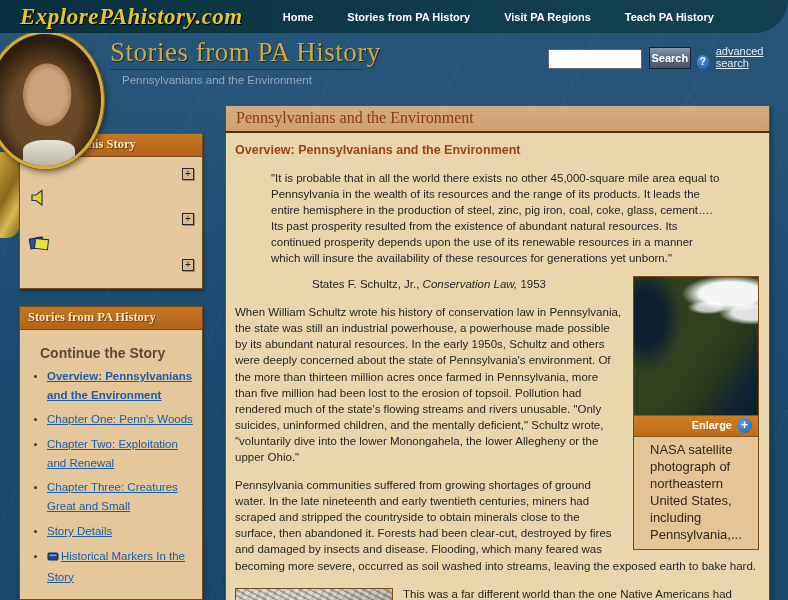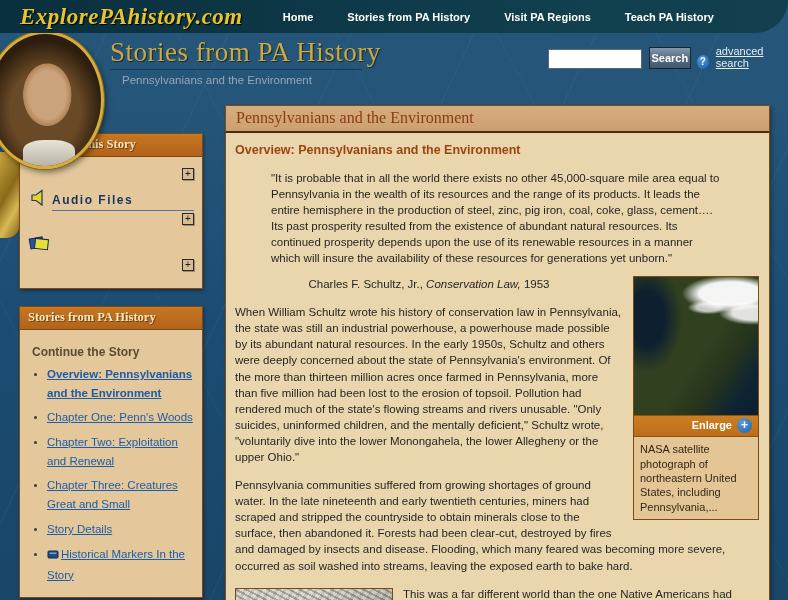--- a/index.html
+++ b/index.html
@@ -90,21 +90,21 @@
     flex:1; font-size:12px; font-weight:bold; color:#16355e; letter-spacing:1.5px;
     border-bottom:1px solid #5a74a0; padding-bottom:3px;
   }
   .plus-row { display:flex; justify-content:flex-end; margin-top:2px; }
   .plus-btn {
     width:12px; height:12px; border:1px solid #2a2a2a; background:#d9bd90;
     font-size:10px; line-height:10px; text-align:center; color:#1a1a1a; cursor:pointer;
     box-shadow:1px 1px 0 rgba(0,0,0,0.3);
   }
 
-  .side-heading { font-size:12px; font-weight:bold; color:#5d4a33; margin:6px 4px 4px; }
+  .side-heading { font-size:14px; font-weight:bold; color:#5d4a33; margin:6px 12px 4px; }
   .side-list { list-style:disc; margin:2px 0 6px 6px; padding-left:13px; }
   .side-list li { margin-bottom:5px; line-height:1.2; }
   .side-list li::marker { color:#3a3a3a; font-size:10px; }
   .side-list a { color:#1c5ca8; font-size:11.5px; text-decoration:underline; cursor:pointer; }
   .side-list a.current { font-weight:bold; }
   .inline-icon { display:inline-block; vertical-align:-2px; margin-right:2px; }
 
   
   .content { position:absolute; left:225px; top:105px; width:545px; z-index:2; box-shadow:2px 2px 4px rgba(0,0,0,0.3); }
   .content-header {
@@ -149,21 +149,21 @@
     background:linear-gradient(180deg, #cd7e22, #bd6d18);
     display:flex; justify-content:flex-end; align-items:flex-start;
     padding:2px 6px 3px; border-top:1px solid #8a5214;
   }
   .enlarge-label { color:#fff; font-size:11px; font-weight:bold; margin-right:5px; cursor:pointer; }
   .enlarge-plus {
     width:15px; height:15px; border-radius:50%;
     background:radial-gradient(circle at 35% 30%, #5a9ae0, #2160ae);
     color:#fff; font-size:12px; font-weight:bold; line-height:14px; text-align:center; cursor:pointer;
   }
-  .fig-caption { background:#e4c696; border-top:1px solid #8a5214; padding:5px 6px; font-size:11px; color:#33271a; line-height:1.3; }
+  .fig-caption { background:#e4c696; border-top:1px solid #8a5214; padding:5px 16px; font-size:13px; color:#33271a; line-height:1.3; }
 </style>
 </head>
 <body>
 
 <div id="viewport">
 
   <div class="topbar">
     <div class="logo">ExplorePAhistory.com</div>
     <div class="topnav">
       <a>Home</a>
@@ -200,21 +200,20 @@
               <span class="plus-btn">+</span>
             </div>
         </div>
         <div class="media-item">
           <div class="media-row">
             <span class="media-icon">
               <svg width="20" height="18" viewBox="0 0 20 18">
                   <polygon points="4,6 8,6 14,1.5 14,16 8,11.5 4,11.5" fill="#e8d22a" stroke="#1c3a6e" stroke-width="1.2"></polygon>
                 </svg>
             </span>
-            <span class="media-label">Audio Files</span>
           </div>
           <div class="plus-row">
               <span class="plus-btn">+</span>
             </div>
         </div>
         <div class="media-item">
           <div class="media-row">
             <span class="media-icon">
               <svg width="22" height="19" viewBox="0 0 22 19">
                   <rect x="2" y="4" width="13" height="10" fill="#2456a4" stroke="#12294e" transform="rotate(-10 8 9)"></rect>
@@ -262,21 +261,21 @@
 
       <div class="figure fig-right">
         <div class="fig-img img-nasa"></div>
         <div class="enlarge-bar">
           <span class="enlarge-label">Enlarge</span>
           <span class="enlarge-plus">+</span>
         </div>
         <div class="fig-caption">NASA satellite photograph of northeastern United States, including Pennsylvania,...</div>
       </div>
 
-      <p class="attribution"><span>Charles F. Schultz, Jr., </span><span class="work">Conservation Law,</span><span> 1953</span></p>
+      <p class="attribution"><span>States F. Schultz, Jr., </span><span class="work">Conservation Law,</span><span> 1953</span></p>
 
       <p class="body-par">When William Schultz wrote his history of conservation law in Pennsylvania, the state was still an industrial powerhouse, a powerhouse made possible by its abundant natural resources. In the early 1950s, Schultz and others were deeply concerned about the state of Pennsylvania's environment. Of the more than thirteen million acres once farmed in Pennsylvania, more than five million had been lost to the erosion of topsoil. Pollution had rendered much of the state's flowing streams and rivers unusable. "Only suicides, uninformed children, and the mentally deficient," Schultz wrote, "voluntarily dive into the lower Monongahela, the lower Allegheny or the upper Ohio."</p>
       <p class="body-par">Pennsylvania communities suffered from growing shortages of ground water. In the late nineteenth and early twentieth centuries, miners had scraped and stripped the countryside to obtain minerals close to the surface, then abandoned it. Forests had been clear-cut, destroyed by fires and damaged by insects and disease. Flooding, which many feared was becoming more severe, occurred as soil washed into streams, leaving the exposed earth to bake hard.</p>
 
       <div class="figure fig-left">
         <div class="fig-img img-forest"></div>
 
       </div>
 
       <p class="body-par">This was a far different world than the one Native Americans had inhabited for more than 16,000 years, or the one the first European settlers had found when they arrived in the seventeenth century. When King Charles II granted William Penn his North American colony in 1681, the province was covered with trees. Pennsylvania lies in the middle of the transitional zone between the great northern and southern forests of eastern North America. In Pennsylvania the mixed hardwoods of the southern forests – the broadleaf oak, hickory, chestnut and walnut – merged into mixed softwood and hardwood forests of the north – the great white pine, hemlock, sugar maple, beech and birch.</p>

